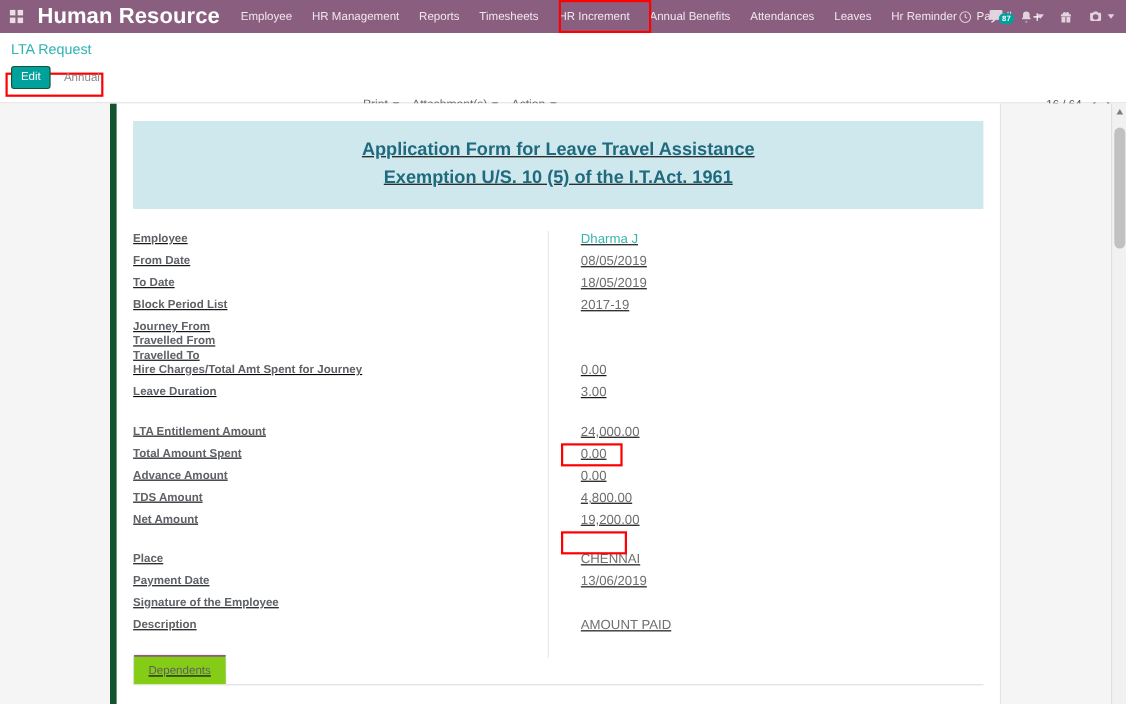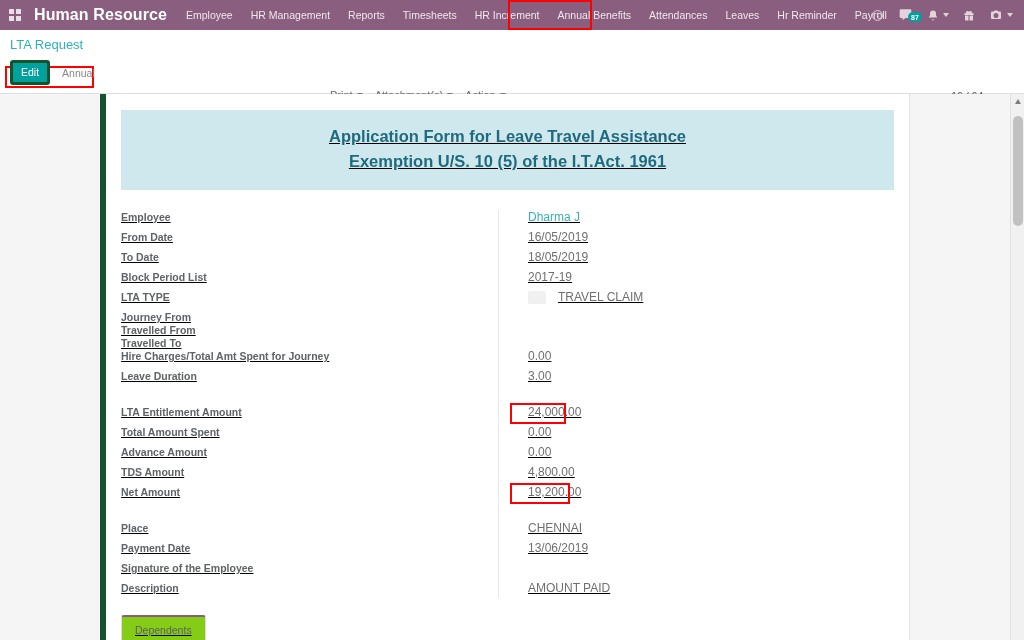--- a/index.html
+++ b/index.html
@@ -25,21 +25,21 @@
     cursor: pointer;
   }
   .apps-grid {
     display: grid;
     grid-template-columns: 5px 5px;
     grid-template-rows: 5px 5px;
     gap: 1.5px;
   }
   .apps-grid i { background: #e9dfe6; display: block; }
   .brand {
-    font-size: 16px;
+    font-size: 20px;
     font-weight: bold;
     color: #ffffff;
     padding: 0 10px 0 4px;
     letter-spacing: .1px;
     white-space: nowrap;
   }
   .nav-menus { display: flex; align-items: center; height: 30px; }
   .nav-item {
     font-size: 10.5px;
     color: #f0e6ee;
@@ -97,21 +97,21 @@
     left: 10px; top: 7px;
     font-size: 13px;
     color: #2eb3b3;
     cursor: pointer;
   }
   .btn-row { position: absolute; left: 10px; top: 30px; display: flex; align-items: center; }
   .btn-edit {
     background: #00a09d;
     color: #ffffff;
     font-size: 10.5px;
-    border: 3px solid #14532d;
+    border: 1px solid #14532d;
     border-radius: 3px;
     padding: 4px 8px;
     cursor: pointer;
     line-height: 11px;
   }
   .btn-create {
     color: #888888;
     font-size: 10.5px;
     background: transparent;
     border: none;
@@ -369,36 +369,29 @@
 
     <div class="form-body">
       <div class="divider-v"></div>
       <div id="form-groups">
           <div class="frow">
             <div class="flabel">Employee</div>
             <div class="fvalue link">Dharma J</div>
           </div>
           <div class="frow">
             <div class="flabel">From Date</div>
-            <div class="fvalue">16/05/2019</div>
+            <div class="fvalue">08/05/2019</div>
           </div>
           <div class="frow">
             <div class="flabel">To Date</div>
             <div class="fvalue">18/05/2019</div>
           </div>
           <div class="frow">
             <div class="flabel">Block Period List</div>
             <div class="fvalue">2017-19</div>
-          </div>
-          <div class="frow">
-            <div class="flabel">LTA TYPE</div>
-            <div class="fvalue lta-type">
-              <span class="lta-chip"></span>
-              <span>TRAVEL CLAIM</span>
-            </div>
           </div>
           <div class="frow tight">
             <div class="flabel">Journey From</div>
             <div class="fvalue"></div>
           </div>
           <div class="frow tight">
             <div class="flabel">Travelled From</div>
             <div class="fvalue"></div>
           </div>
           <div class="frow tight">

